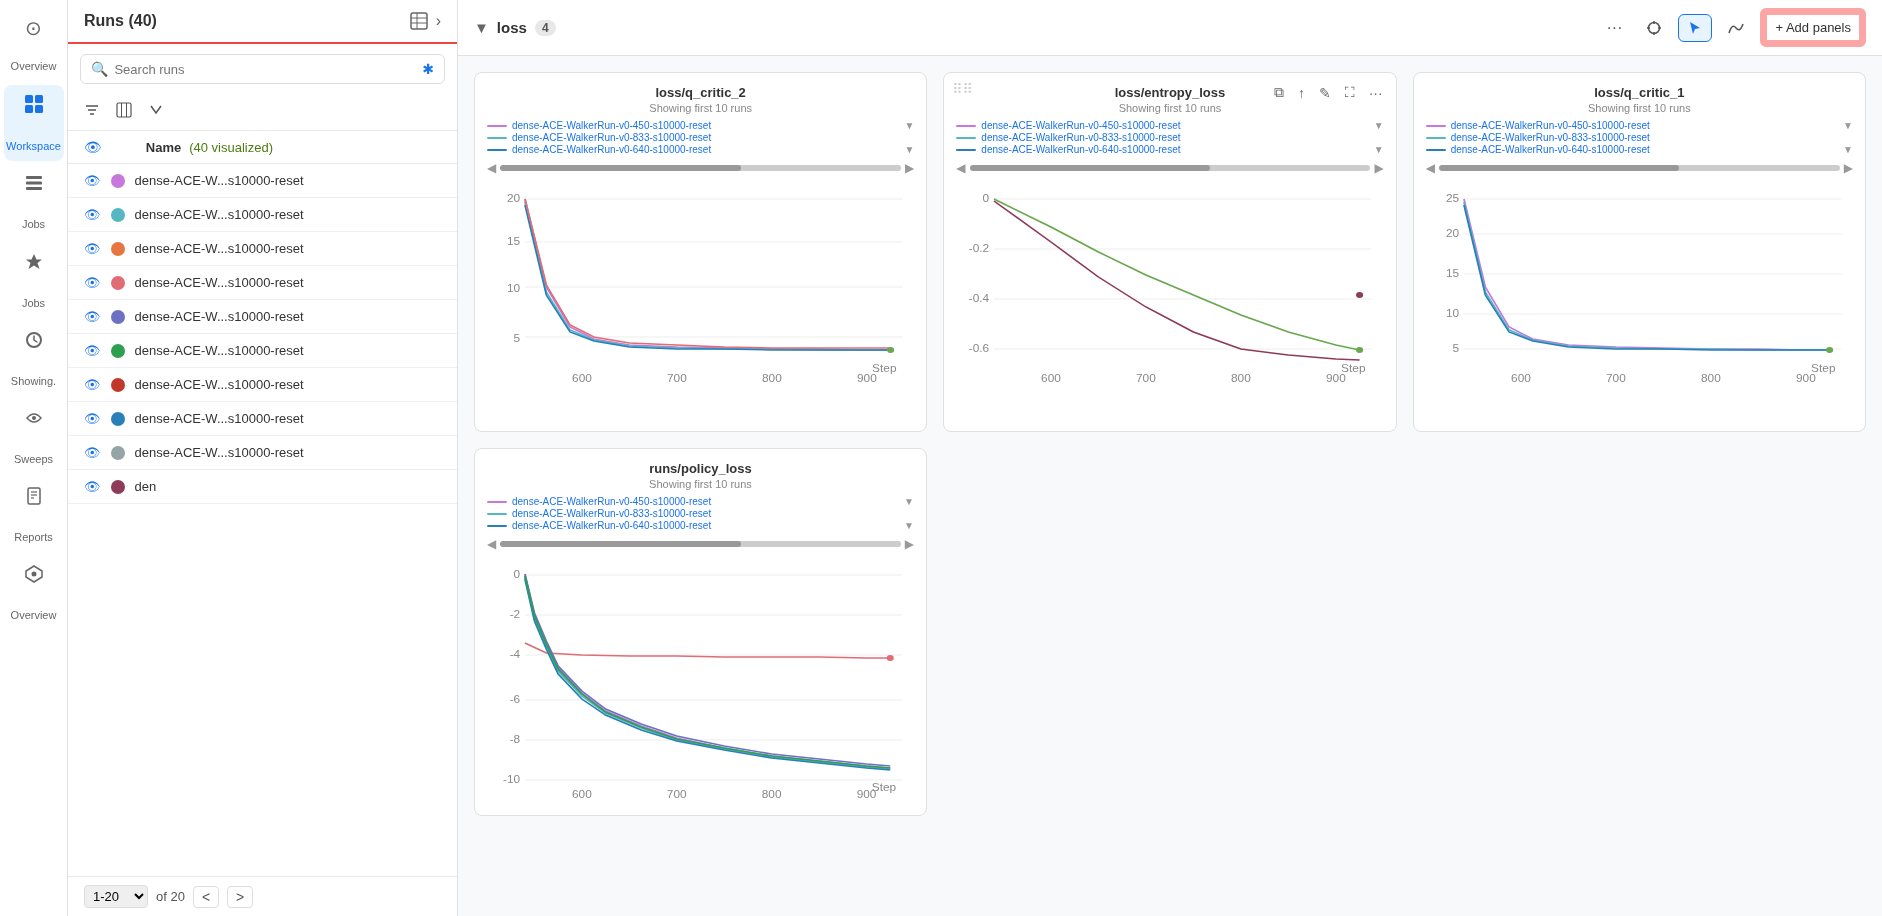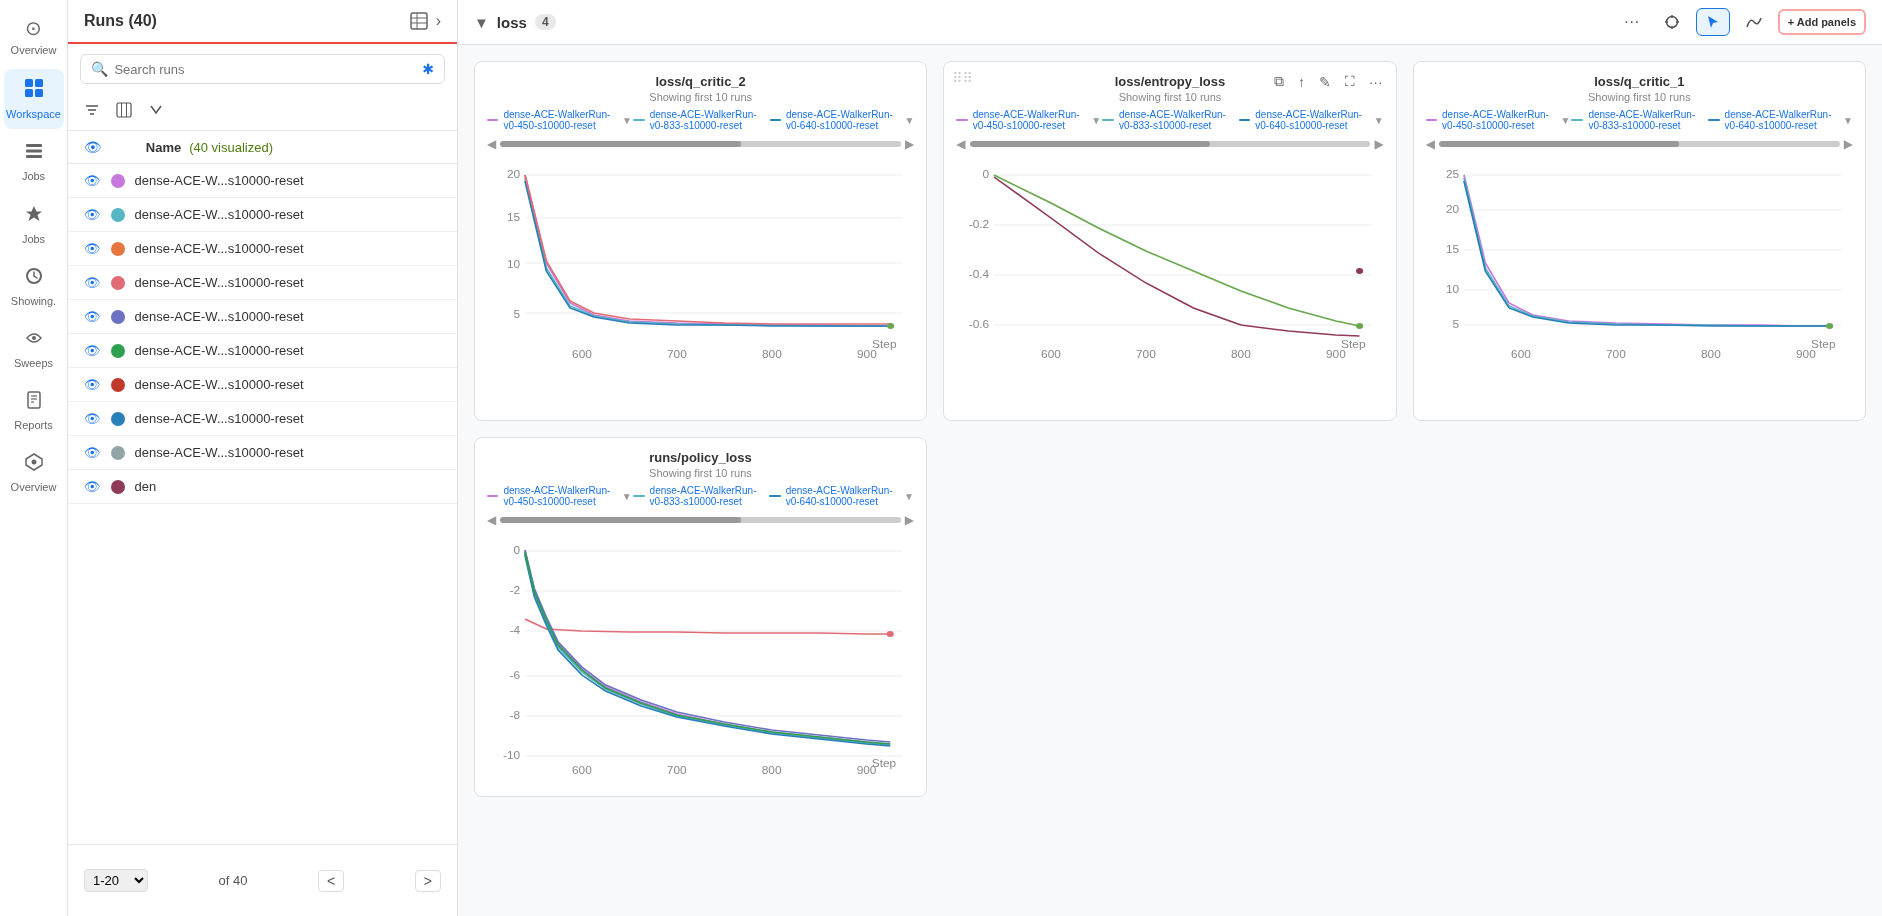--- a/index.html
+++ b/index.html
@@ -25,21 +25,21 @@
       width: 60px;
       padding: 8px 4px;
       border-radius: 8px;
       cursor: pointer;
       font-size: 11px;
       color: #666;
       gap: 4px;
     }
     .sidebar-item.active { background: #e8f4fd; color: #1a73e8; }
     .sidebar-item .icon { font-size: 20px; }
-    .sidebar-item .label { text-align: right; line-height: 1.2; }
+    .sidebar-item .label { text-align: right; line-height: 1.2; margin-top: 16px; }
 
     
     .runs-panel {
       width: 390px;
       background: #fff;
       border-right: 1px solid #e0e0e0;
       display: flex;
       flex-direction: column;
       flex-shrink: 0;
       overflow: hidden;
@@ -122,22 +122,22 @@
       width: 14px;
       height: 14px;
       border-radius: 50%;
       flex-shrink: 0;
     }
     .run-name { font-size: 13px; color: #333; }
 
     .pagination {
       display: flex;
       align-items: center;
-      justify-content: space-between;
-      padding: 24px 16px;
+      justify-content: flex-start;
+      padding: 8px 16px;
       border-top: 1px solid #e8e8e8;
       gap: 8px;
       font-size: 13px;
       color: #555;
     }
     .pagination select {
       border: 1px solid #ddd;
       border-radius: 4px;
       padding: 2px 4px;
       font-size: 13px;
@@ -196,23 +196,23 @@
       cursor: pointer;
       color: #555;
       font-size: 16px;
       padding: 5px 8px;
       border-radius: 6px;
       display: flex;
       align-items: center;
       gap: 4px;
     }
     .header-btn.add-panels {
-      border: 2px solid #fca5a5;
-      font-size: 11px;
-      font-weight: 700;
+      border: 7px solid #fca5a5;
+      font-size: 13px;
+      font-weight: 400;
       color: #333;
     }
 
     
     .charts-area {
       flex: 1;
       overflow-y: auto;
       padding: 16px;
       display: flex;
       flex-direction: column;
@@ -258,21 +258,21 @@
       margin-bottom: 2px;
     }
     .chart-subtitle {
       text-align: center;
       font-size: 11px;
       color: #888;
       margin-bottom: 6px;
     }
     .chart-legend {
       display: flex;
-      flex-direction: row;
+      flex-direction: column;
       gap: 1px;
       margin-bottom: 6px;
       font-size: 10px;
     }
     .legend-item {
       display: flex;
       align-items: center;
       gap: 5px;
     }
     .legend-line {
@@ -494,21 +494,21 @@
       <div class="run-dot" style="background:#8e3a59;"></div>
       <span class="run-name">den</span>
     </div>
   </div>
 
   <div class="pagination">
     <select>
       <option>1-20</option>
       <option>21-40</option>
     </select>
-    <span>of 40</span>
+    <span>of 20</span>
     <button>&lt;</button>
     <button>&gt;</button>
   </div>
 </div>
 
 <div class="main-content">
   <div class="main-header">
     <div class="section-title">
       <span class="collapse-icon">▼</span>
       <span>loss</span>

